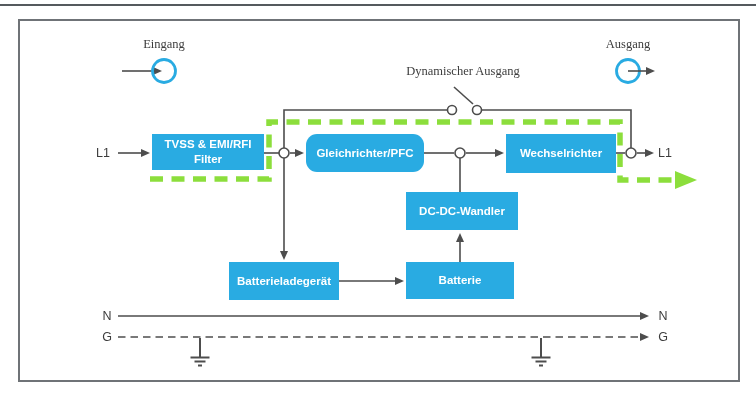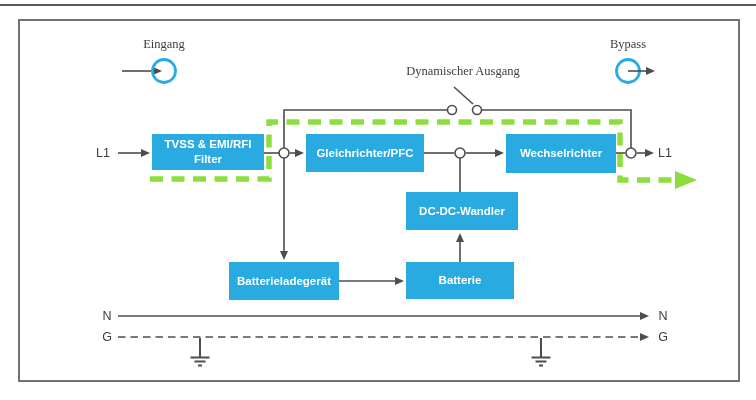--- a/index.html
+++ b/index.html
@@ -2,21 +2,21 @@
 <html><head>
 <meta charset="utf-8">
 <style>
   html,body{margin:0;padding:0;background:#ffffff;}
   body{width:756px;height:400px;position:relative;font-family:"Liberation Sans",sans-serif;overflow:hidden;}
   .top-rule{position:absolute;left:0;top:4px;width:756px;height:2px;background:#555a5e;}
   .frame{position:absolute;left:18px;top:19px;width:718px;height:359px;border:2px solid #6f7377;background:#ffffff;}
   .wiring{position:absolute;left:0;top:0;width:756px;height:400px;z-index:2;}
   .block{position:absolute;z-index:1;background:#29ABE2;color:#ffffff;font-weight:bold;font-size:11.5px;line-height:1.3;display:flex;align-items:center;justify-content:center;text-align:center;padding:0 2px;box-sizing:border-box;}
   .blk-filter{left:152px;top:134px;width:112px;height:36px;}
-  .blk-rectifier{left:306px;top:134px;width:118px;height:38px;}
+  .blk-rectifier{left:306px;top:134px;width:118px;height:38px;border-radius:11px;}
   .blk-inverter{left:506px;top:134px;width:110px;height:39px;}
   .blk-dcdc{left:406px;top:192px;width:112px;height:38px;}
   .blk-charger{left:229px;top:262px;width:110px;height:38px;white-space:nowrap;}
   .blk-battery{left:406px;top:262px;width:108px;height:37px;}
   .lbl{position:absolute;z-index:3;color:#3c3c3c;font-size:12.5px;white-space:nowrap;}
   .lbl-center{transform:translateX(-50%);font-family:Liberation Serif, serif;}
   .lbl-eingang{left:164px;top:37px;}
   .lbl-ausgang{left:628px;top:37px;}
   .lbl-bypass{left:463px;top:64px;}
   .lbl-l1-left{left:96px;top:146px;}
@@ -99,20 +99,20 @@
 </svg>
 
 <div class="block blk-filter">TVSS &amp; EMI/RFI Filter</div>
 <div class="block blk-rectifier">Gleichrichter/PFC</div>
 <div class="block blk-inverter">Wechselrichter</div>
 <div class="block blk-dcdc">DC-DC-Wandler</div>
 <div class="block blk-charger">Batterieladegerät</div>
 <div class="block blk-battery">Batterie</div>
 
 <div class="lbl lbl-center lbl-eingang">Eingang</div>
-<div class="lbl lbl-center lbl-ausgang">Bypass</div>
+<div class="lbl lbl-center lbl-ausgang">Ausgang</div>
 <div class="lbl lbl-center lbl-bypass">Dynamischer Ausgang</div>
 <div class="lbl lbl-l1-left">L1</div>
 <div class="lbl lbl-l1-right">L1</div>
 <div class="lbl lbl-n-left">N</div>
 <div class="lbl lbl-g-left">G</div>
 <div class="lbl lbl-n-right">N</div>
 <div class="lbl lbl-g-right">G</div>
 
 </body></html>

